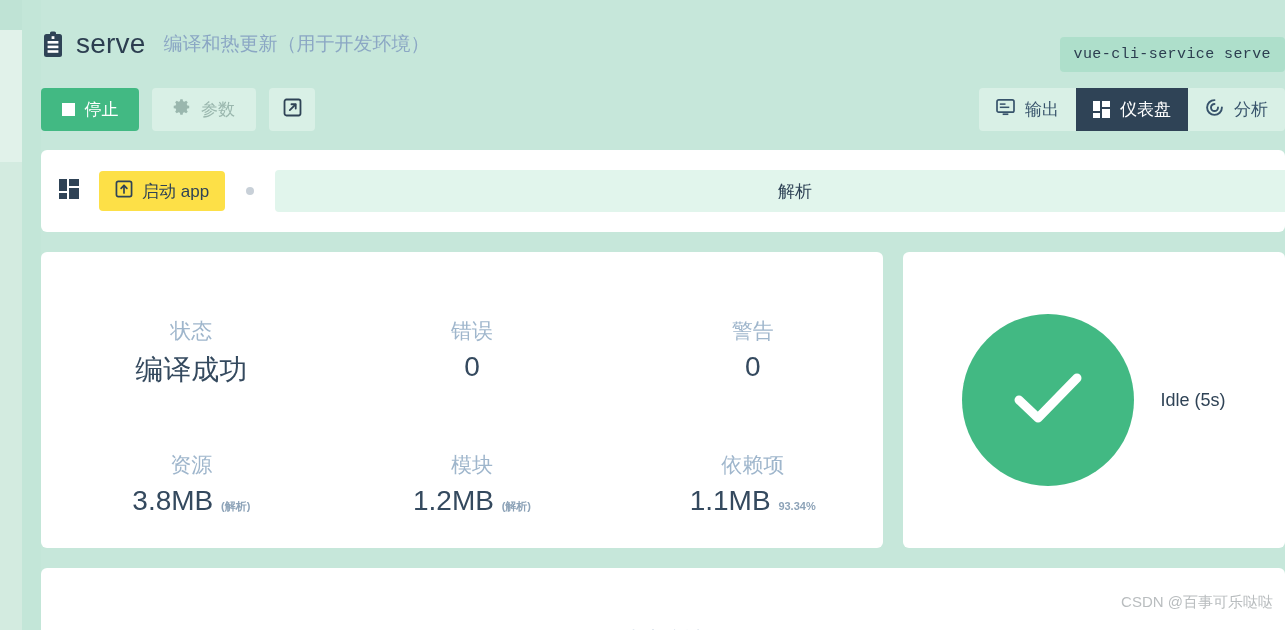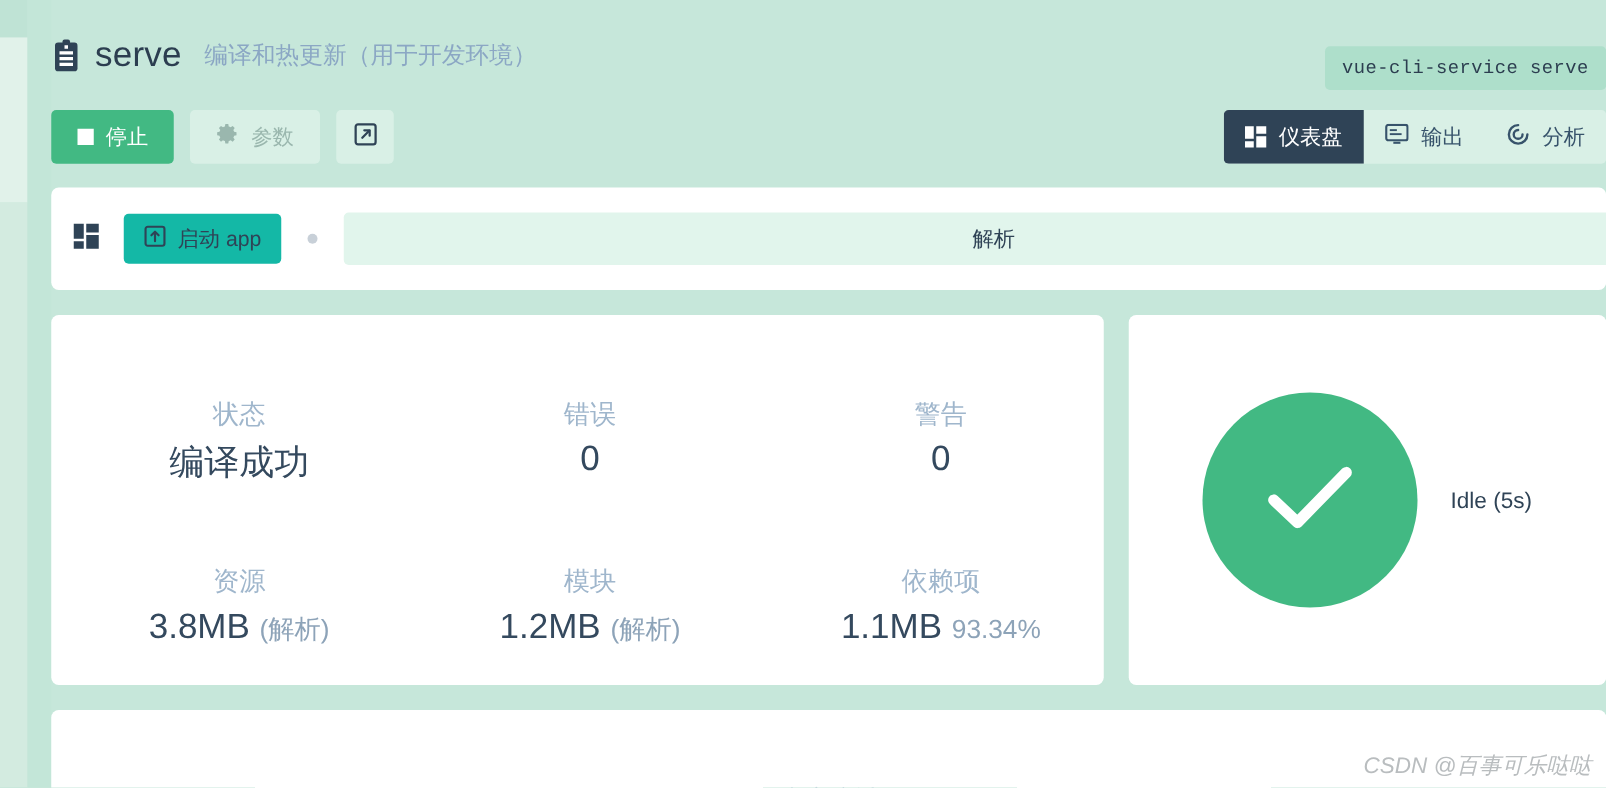--- a/index.html
+++ b/index.html
@@ -166,21 +166,21 @@
 
   .dashboard-bar {
     height: 82px;
     display: flex; align-items: center;
     padding: 0 0 0 18px;
     margin-bottom: 20px;
   }
   .grid-icon-wrap { margin-right: 20px; color: #2f4356; }
   .launch-btn {
     display: inline-flex; align-items: center; gap: 9px;
-    background: #14b8a6;
+    background: #fde047;
     color: #2f4356;
     border: none; border-radius: 4px;
     height: 40px; padding: 0 16px;
     font-size: 17px; font-family: inherit;
     cursor: pointer; white-space: nowrap;
   }
   .dot-sep {
     width: 8px; height: 8px; border-radius: 50%;
     background: #c8d0d8;
     margin: 0 21px;
@@ -223,22 +223,23 @@
     margin-bottom: 6px;
     font-weight: 400;
   }
   .stat-value {
     font-size: 28px;
     color: #34495e;
     font-weight: 400;
     white-space: nowrap;
   }
   .stat-suffix {
-    font-size: 21px;
+    font-size: 11px;
     color: #8da3b8;
+    font-weight: bold;
   }
 
   .status-card {
     flex: 1 1 auto;
     display: flex; flex-direction: row;
     align-items: center; justify-content: center;
     gap: 26px;
   }
   .status-circle {
     width: 172px; height: 172px;
@@ -260,26 +261,25 @@
   }
   .bottom-title {
     font-size: 21px;
     color: #9fb6cc;
     margin-top: 40px;
   }
 
   
   .watermark {
     position: absolute;
-    right: 12px; bottom: 6px;
-    font-size: 18px;
+    right: 12px; bottom: 18px;
+    font-size: 15px;
     color: #b9bdbf;
     white-space: nowrap;
     pointer-events: none;
-    font-style: italic;
   }
 </style>
 </head>
 <body>
 
 <div id="root">
 
   <div class="sidebar-strip">
     <div class="strip-seg s1"></div>
     <div class="strip-seg s2"></div>
@@ -331,40 +331,40 @@
             <svg viewBox="0 0 20 20" width="19" height="19" aria-hidden="true">
               <rect x="1.6" y="1.6" width="16.8" height="16.8" rx="2" fill="none" stroke="#2f4356" stroke-width="1.9"></rect>
               <path d="M7.2 12.8L13 7" stroke="#2f4356" stroke-width="1.9" stroke-linecap="round"></path>
               <path d="M8.9 6.6H13.4V11.1" fill="none" stroke="#2f4356" stroke-width="1.9" stroke-linecap="round" stroke-linejoin="round"></path>
             </svg>
           </span>
         </button>
       </div>
 
       <div class="toolbar-right">
-        <button class="tab active">
-          <span class="dash-icon">
-            <i></i>
-              <i></i>
-              <i></i>
-              <i></i>
-          </span>
-          <span>仪表盘</span>
-        </button>
-
         <button class="tab">
           <span>
             <svg viewBox="0 0 20 18" width="19" height="17" aria-hidden="true">
               <rect x="1" y="1" width="18" height="13" rx="1.8" fill="none" stroke="#37536b" stroke-width="1.8"></rect>
               <rect x="4" y="4.6" width="6" height="1.6" fill="#37536b"></rect>
               <rect x="4" y="8" width="10" height="1.6" fill="#37536b"></rect>
               <rect x="7" y="15.2" width="6" height="1.8" fill="#37536b"></rect>
             </svg>
           </span>
           <span>输出</span>
+        </button>
+
+        <button class="tab active">
+          <span class="dash-icon">
+            <i></i>
+              <i></i>
+              <i></i>
+              <i></i>
+          </span>
+          <span>仪表盘</span>
         </button>
 
         <button class="tab">
           <span>
             <svg viewBox="0 0 20 20" width="19" height="19" aria-hidden="true">
               <path d="M10 2.2a7.8 7.8 0 107.8 7.8" fill="none" stroke="#37536b" stroke-width="2" stroke-linecap="round"></path>
               <path d="M10 6.3a3.7 3.7 0 103.7 3.7" fill="none" stroke="#37536b" stroke-width="2" stroke-linecap="round"></path>
             </svg>
           </span>
           <span>分析</span>

